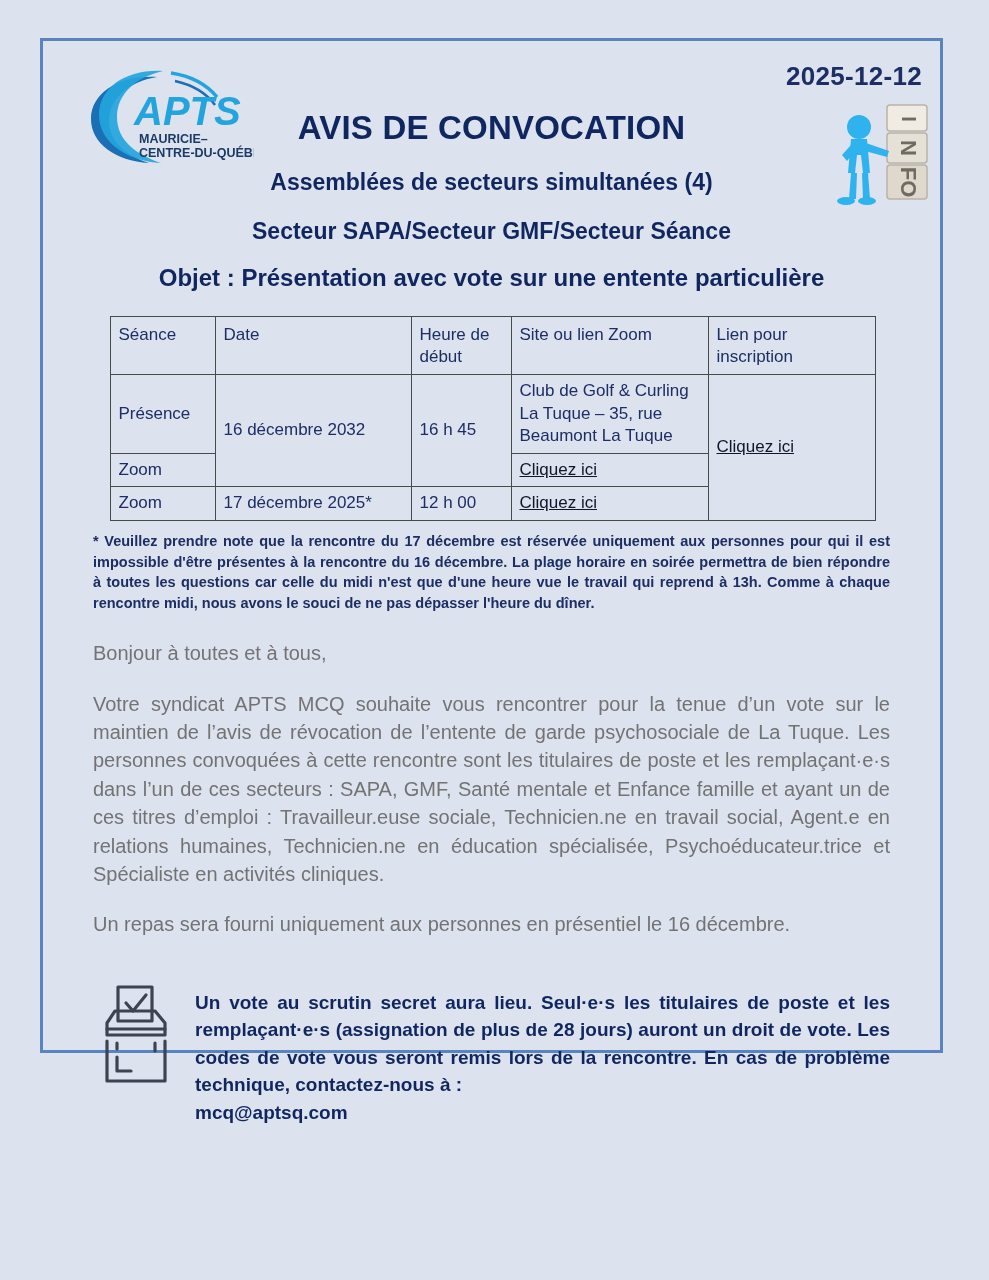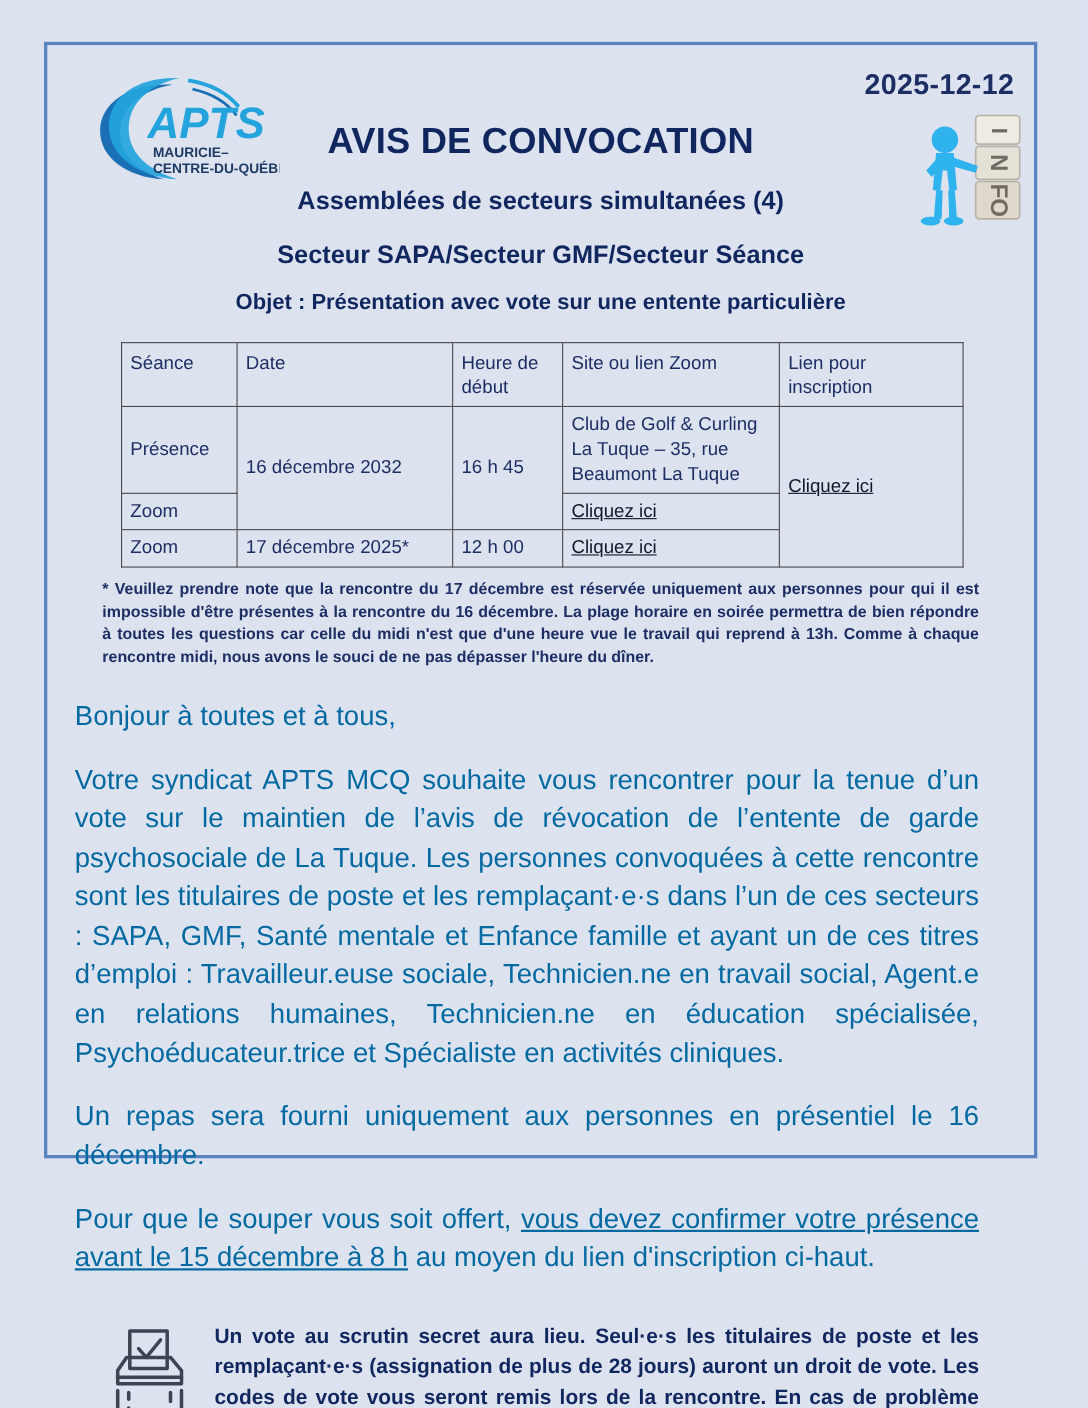--- a/index.html
+++ b/index.html
@@ -80,21 +80,21 @@
     text-align: center;
     font-size: 23px;
     font-weight: bold;
     line-height: 1.38;
     color: #10265e;
   }
   .objet {
     margin: 0;
     padding-top: 16px;
     text-align: center;
-    font-size: 20px;
+    font-size: 24px;
     font-weight: bold;
     color: #10265e;
   }
 
   
   .table-wrap {
     padding: 24px 0 0 2px;
     display: flex;
     justify-content: center;
   }
@@ -128,44 +128,45 @@
     margin: 10px 50px 0 50px;
     font-size: 14.5px;
     font-weight: bold;
     line-height: 1.42;
     text-align: justify;
     color: #1c2e63;
   }
 
   
   .body-block {
-    margin: 26px 50px 0 25px;
-    font-size: 25px;
+    margin: 26px 50px 0 50px;
+    font-size: 20px;
     line-height: 1.42;
     text-align: justify;
-    color: #0369a1;
+    color: #737373;
   }
   .body-block p { margin: 0 0 22px 0; }
   .body-block p:last-child { margin-bottom: 0; }
   .u { text-decoration: underline; }
 
   
   .vote-section {
     margin: 40px 50px 0 50px;
     display: flex;
     align-items: flex-start;
     gap: 22px;
   }
   .ballot-icon { flex: 0 0 auto; width: 80px; height: 104px; margin-top: 4px; }
   .vote-text {
     font-size: 19px;
     font-weight: bold;
     line-height: 1.45;
     text-align: justify;
     color: #10265e;
+    margin-top: 10px;
   }
 </style>
 </head>
 <body>
 
 <div id="page">
   <div id="frame">
 
     <div class="doc-date">2025-12-12</div>
 
@@ -260,21 +261,20 @@
         </tbody>
       </table>
     </div>
 
     <div class="footnote">* Veuillez prendre note que la rencontre du 17 décembre est réservée uniquement aux personnes pour qui il est impossible d'être présentes à la rencontre du 16 décembre. La plage horaire en soirée permettra de bien répondre à toutes les questions car celle du midi n'est que d'une heure vue le travail qui reprend à 13h. Comme à chaque rencontre midi, nous avons le souci de ne pas dépasser l'heure du dîner.</div>
 
     <div class="body-block">
       <p>Bonjour à toutes et à tous,</p>
       <p>Votre syndicat APTS MCQ souhaite vous rencontrer pour la tenue d’un vote sur le maintien de l’avis de révocation de l’entente de garde psychosociale de La Tuque. Les personnes convoquées à cette rencontre sont les titulaires de poste et les remplaçant·e·s dans l’un de ces secteurs : SAPA, GMF, Santé mentale et Enfance famille et ayant un de ces titres d’emploi : Travailleur.euse sociale, Technicien.ne en travail social, Agent.e en relations humaines, Technicien.ne en éducation spécialisée, Psychoéducateur.trice et Spécialiste en activités cliniques.</p>
       <p>Un repas sera fourni uniquement aux personnes en présentiel le 16 décembre.</p>
-      <p><span>Pour que le souper vous soit offert, </span><span class="u">vous devez confirmer votre présence avant le 15 décembre à 8 h</span><span> au moyen du lien d'inscription ci-haut.</span></p>
     </div>
 
     <div class="vote-section">
       <div class="ballot-icon">
         <svg viewBox="0 0 80 104" width="80" height="104">
           <g fill="none" stroke="#3d4451" stroke-width="3.2" stroke-linejoin="round" stroke-linecap="round">
             <rect x="25" y="4" width="34" height="34"></rect>
             <path d="M33,20 L40,28 L53,12"></path>
             <path d="M14,40 L22,28 L62,28 L72,40 L72,52 L14,52 Z"></path>
             <path d="M14,46 L72,46"></path>

